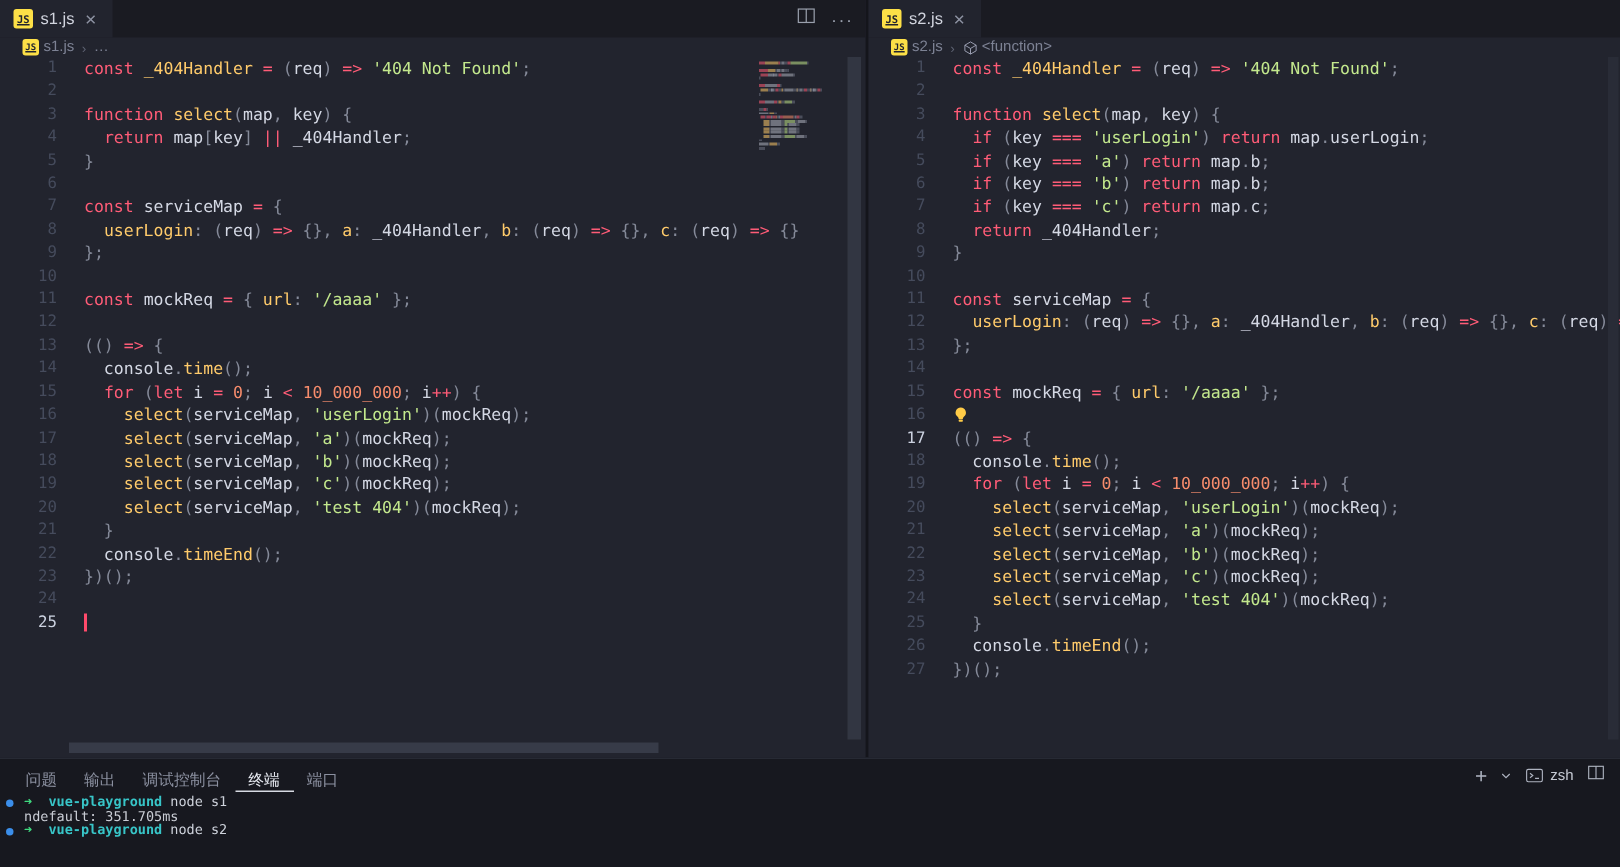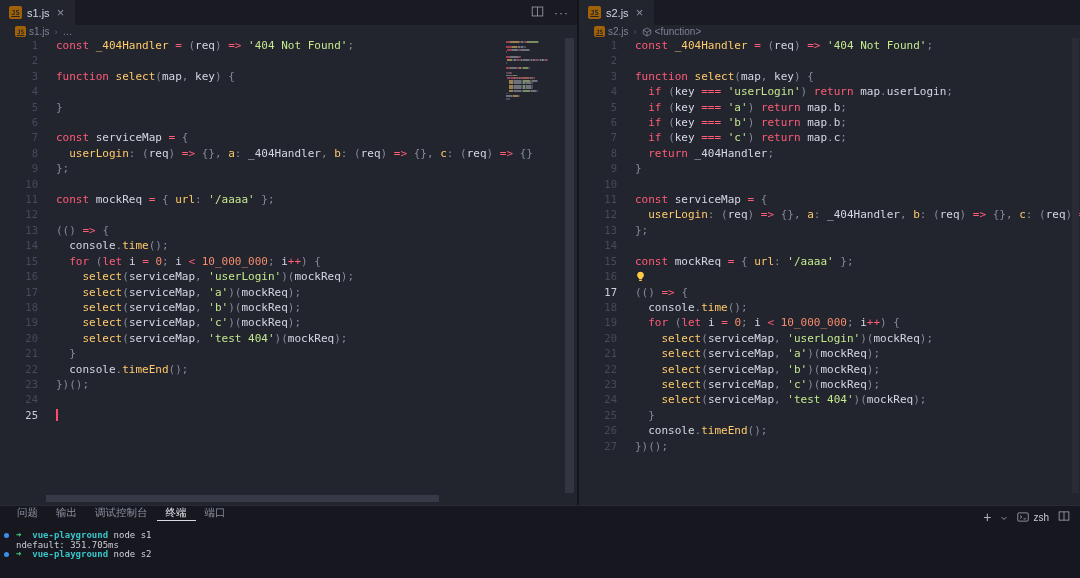--- a/index.html
+++ b/index.html
@@ -10,21 +10,21 @@
   
   .editors-row { height:505px; display:flex; }
   .editor-group { position:relative; background:#22242e; overflow:hidden; display:flex; flex-direction:column; }
   .group-left { width:577px; }
   .sash { width:2px; background:#14151b; }
   .group-right { width:501px; }
 
   .tab-bar { height:25px; background:#1a1b22; display:flex; align-items:stretch; position:relative; flex-shrink:0; }
   .tab { display:flex; align-items:center; gap:5px; padding:0 9px; background:#22242e; cursor:pointer; }
   .tab-label { font-size:11px; color:#d2d5df; }
-  .js-badge { width:13px; height:13px; background:#a16207; color:#22242e; font-size:7px; font-weight:bold;
+  .js-badge { width:13px; height:13px; background:#fde047; color:#22242e; font-size:7px; font-weight:bold;
               display:flex; align-items:center; justify-content:center; border-radius:2px;
               font-family:"DejaVu Sans Mono", monospace;text-decoration:underline; }
   .js-badge.small { width:11px; height:11px; font-size:6px; }
   .close-x { color:#8e93a3; font-size:13px; line-height:1; padding:1px 2px; }
   .editor-actions { position:absolute; right:8px; top:0; height:25px; display:flex; align-items:center; gap:10px; color:#9aa0ad; }
   .more-dots { font-size:12px; color:#9aa0ad; letter-spacing:1px; }
 
   .breadcrumbs { height:13px; display:flex; align-items:center; gap:5px; padding-left:15px;
                  font-size:10px; color:#7d8294; flex-shrink:0; }
   .crumb { display:flex; align-items:center; gap:3px; }
@@ -51,21 +51,21 @@
   .mm-row { height:1.9px; margin-bottom:0.7px; display:flex; }
   .mm-seg { height:100%; display:inline-block; }
 
   .vscroll { position:absolute; top:0; bottom:12px; width:9px; background:rgba(110,118,139,0.22); }
   .vscroll.left { right:3px; }
   .vscroll.right { right:1px; width:7px; background:rgba(110,118,139,0.10); }
   .hscroll { position:absolute; bottom:3px; left:46px; width:393px; height:7px; background:rgba(110,118,139,0.28); }
 
   
   .panel { height:73px; background:#17181f; border-top:1px solid #272a34; display:flex; flex-direction:column; }
-  .panel-tabbar { height:22px; display:flex; align-items:flex-start; padding:0 8px; position:relative; flex-shrink:0; }
+  .panel-tabbar { height:22px; display:flex; align-items:flex-end; padding:0 8px; position:relative; flex-shrink:0; }
   .panel-tab { display:flex; align-items:center; padding:0 9px; font-size:10.5px; color:#8b90a0;
                border-bottom:1px solid transparent; cursor:pointer; }
   .panel-tab.active { color:#e6e9f0; border-bottom-color:#d7dae2; }
   .panel-actions { position:absolute; right:10px; top:0; height:22px; display:flex; align-items:center; gap:9px; color:#aeb3c0; }
   .plus-icon { font-size:14px; line-height:1; }
   .shell-item { display:flex; align-items:center; gap:4px; font-size:10px; color:#c6cad4; }
 
   .terminal { flex:1; padding:3px 0 0 0; font-family:"DejaVu Sans Mono", monospace;
               font-size:9px; font-weight:bold; }
   .t-line { position:relative; height:9.7px; line-height:9.7px; padding-left:16px; white-space:pre; }
@@ -110,21 +110,21 @@
           <span class="crumb-sep">›</span>
           <span class="crumb">
             <span>…</span>
           </span>
         </div>
       <div class="code-area">
         <div id="lines-0">
             <div class="code-line"><div class="ln">1</div><div class="lt"><span class="tk-k">const </span><span class="tk-f">_404Handler </span><span class="tk-o">= </span><span class="tk-p">(</span><span class="tk-d">req</span><span class="tk-p">) </span><span class="tk-o">=&gt; </span><span class="tk-s">'404 Not Found'</span><span class="tk-p">;</span></div></div>
             <div class="code-line"><div class="ln">2</div><div class="lt"></div></div>
             <div class="code-line"><div class="ln">3</div><div class="lt"><span class="tk-k">function </span><span class="tk-f">select</span><span class="tk-p">(</span><span class="tk-d">map</span><span class="tk-p">, </span><span class="tk-d">key</span><span class="tk-p">) </span><span class="tk-p">{</span></div></div>
-            <div class="code-line"><div class="ln">4</div></div>
+            <div class="code-line"><div class="ln">4</div><div class="lt"><span class="tk-d">  </span><span class="tk-k">return </span><span class="tk-d">map</span><span class="tk-p">[</span><span class="tk-d">key</span><span class="tk-p">] </span><span class="tk-o">|| </span><span class="tk-d">_404Handler</span><span class="tk-p">;</span></div></div>
             <div class="code-line"><div class="ln">5</div><div class="lt"><span class="tk-p">}</span></div></div>
             <div class="code-line"><div class="ln">6</div><div class="lt"></div></div>
             <div class="code-line"><div class="ln">7</div><div class="lt"><span class="tk-k">const </span><span class="tk-d">serviceMap </span><span class="tk-o">= </span><span class="tk-p">{</span></div></div>
             <div class="code-line"><div class="ln">8</div><div class="lt"><span class="tk-d">  </span><span class="tk-y">userLogin</span><span class="tk-p">: </span><span class="tk-p">(</span><span class="tk-d">req</span><span class="tk-p">) </span><span class="tk-o">=&gt; </span><span class="tk-p">{}</span><span class="tk-p">, </span><span class="tk-y">a</span><span class="tk-p">: </span><span class="tk-d">_404Handler</span><span class="tk-p">, </span><span class="tk-y">b</span><span class="tk-p">: </span><span class="tk-p">(</span><span class="tk-d">req</span><span class="tk-p">) </span><span class="tk-o">=&gt; </span><span class="tk-p">{}</span><span class="tk-p">, </span><span class="tk-y">c</span><span class="tk-p">: </span><span class="tk-p">(</span><span class="tk-d">req</span><span class="tk-p">) </span><span class="tk-o">=&gt; </span><span class="tk-p">{}</span></div></div>
             <div class="code-line"><div class="ln">9</div><div class="lt"><span class="tk-p">};</span></div></div>
             <div class="code-line"><div class="ln">10</div><div class="lt"></div></div>
             <div class="code-line"><div class="ln">11</div><div class="lt"><span class="tk-k">const </span><span class="tk-d">mockReq </span><span class="tk-o">= </span><span class="tk-p">{ </span><span class="tk-y">url</span><span class="tk-p">: </span><span class="tk-s">'/aaaa'</span><span class="tk-p"> };</span></div></div>
             <div class="code-line"><div class="ln">12</div><div class="lt"></div></div>
             <div class="code-line"><div class="ln">13</div><div class="lt"><span class="tk-p">(() </span><span class="tk-o">=&gt; </span><span class="tk-p">{</span></div></div>
             <div class="code-line"><div class="ln">14</div><div class="lt"><span class="tk-d">  console</span><span class="tk-p">.</span><span class="tk-f">time</span><span class="tk-p">();</span></div></div>

